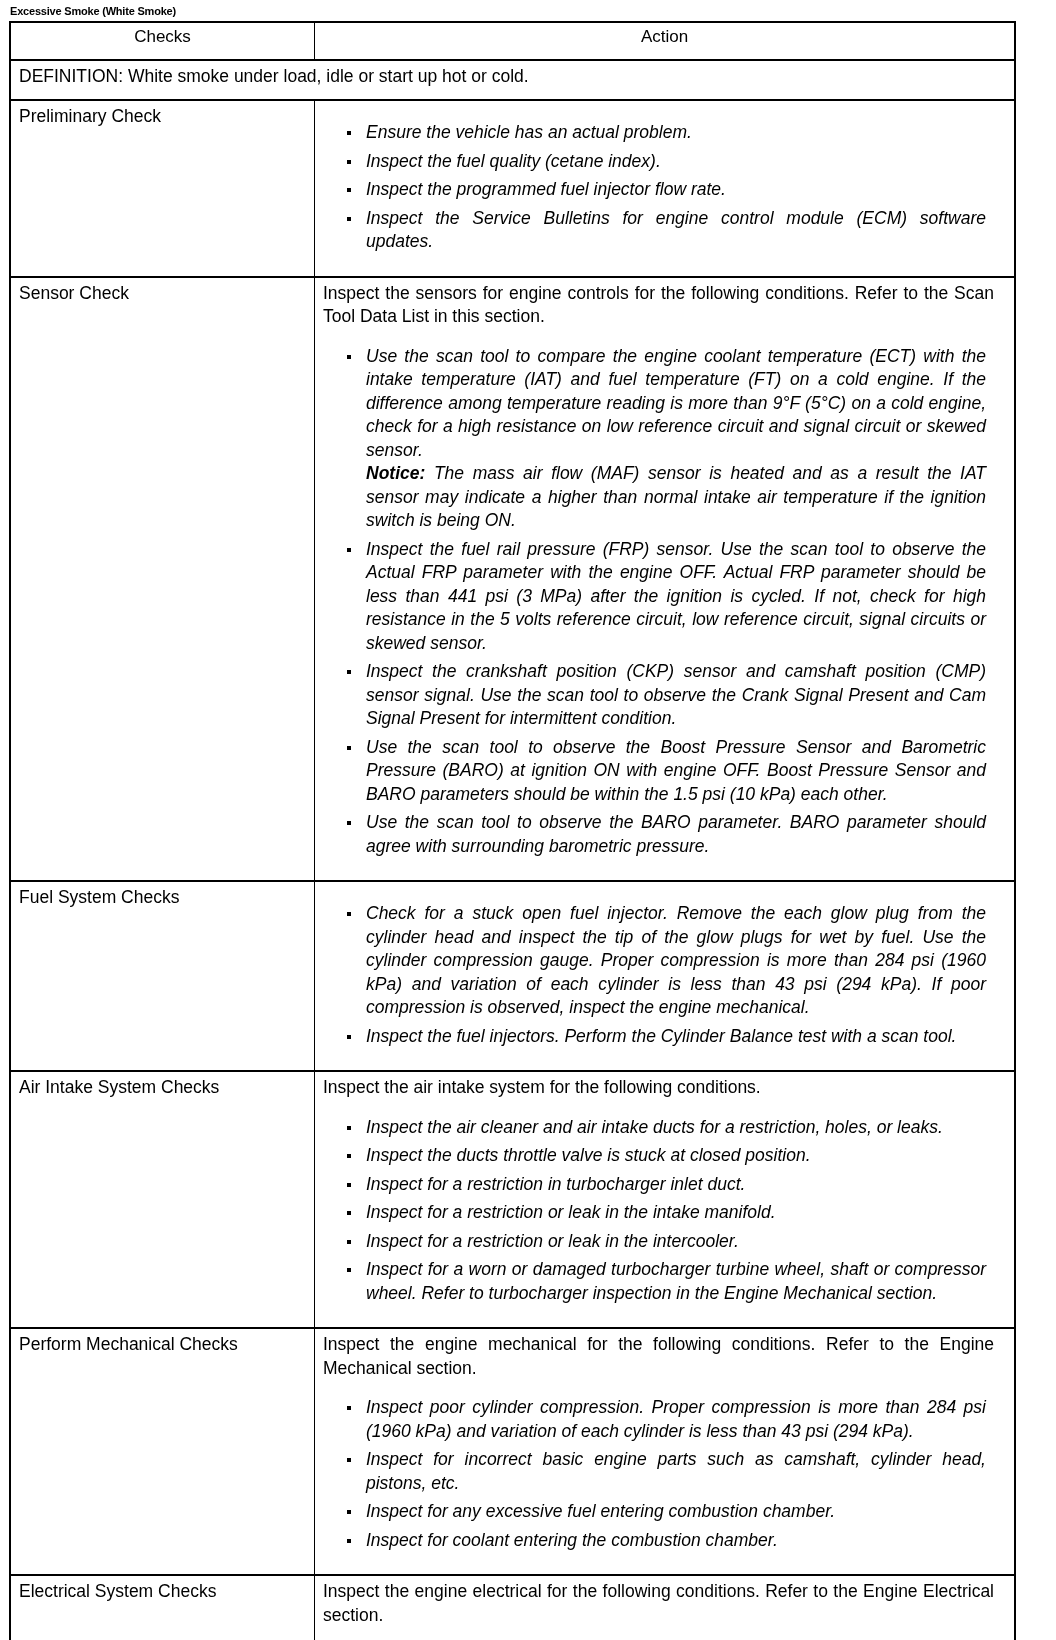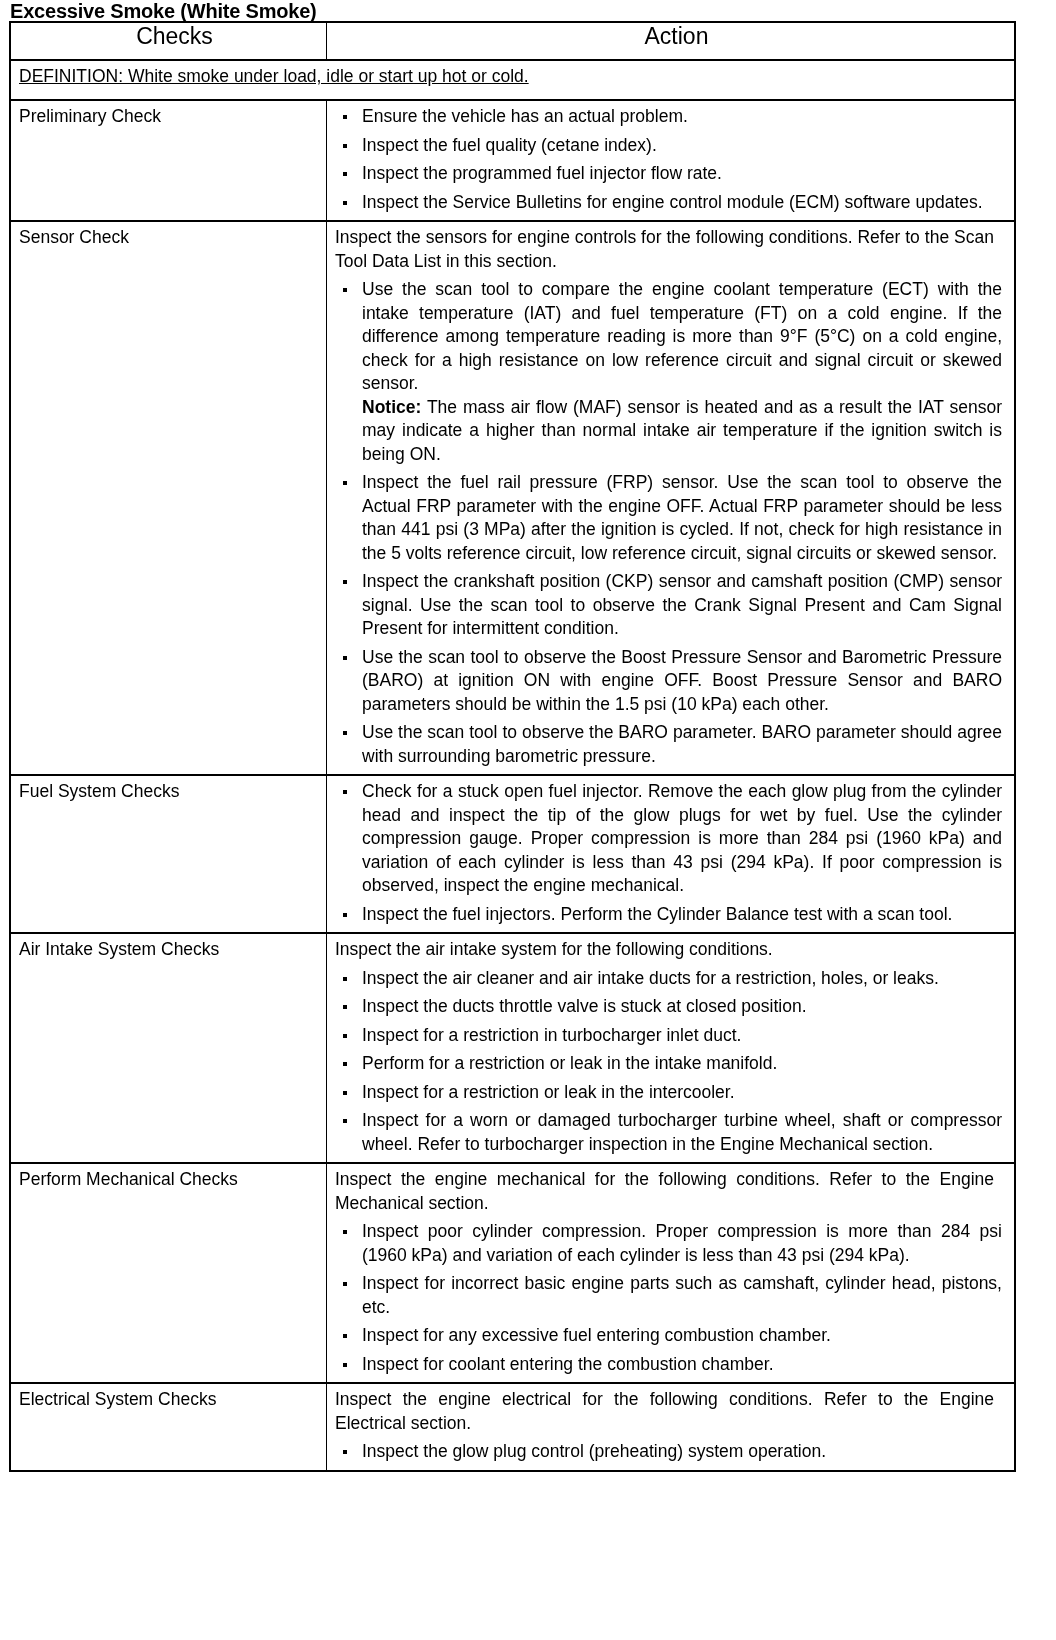--- a/index.html
+++ b/index.html
@@ -1,28 +1,28 @@
 <!DOCTYPE html>
 <html><head>
 <meta charset="utf-8">
 <style>
   html, body { margin:0; padding:0; background:#ffffff; }
   body { width:1056px; height:1640px; position:relative; overflow:hidden;
          font-family:"Liberation Sans", sans-serif; color:#000; font-size:17.5px; }
-  .title { position:absolute; left:10px; top:0px; font-weight:bold; font-size:20px; line-height:22px; letter-spacing:-0.2px; }
+  .title { position:absolute; left:10px; top:0px; font-weight:bold; font-size:11px; line-height:22px; letter-spacing:-0.2px; }
   table { position:absolute; left:9px; top:21px; width:1007px; border-collapse:collapse;
           border:2px solid #000; table-layout:fixed; }
   td, th { border:1px solid #000; vertical-align:top; line-height:23.5px; }
   tr.sep > td { border-top:2px solid #000; }
-  th { font-weight:normal; text-align:center; height:34px; padding:2px 0 0 12px; font-size:23px; }
+  th { font-weight:normal; text-align:center; height:34px; padding:2px 0 0 0; font-size:17px; }
   td.check { width:307px; padding:4px 6px 6px 8px;margin-top:44px; }
   td.action { padding:4px 12px 6px 8px; text-align:justify; }
-  td.def { padding:4px 14px 6px 8px; height:28px;text-decoration:underline; }
+  td.def { padding:4px 14px 6px 8px; height:28px; }
   .intro { margin:0 8px 5px 0; text-align:justify; }
-  ul { list-style:none; margin:0; padding:0; }
+  ul { list-style:none; margin:16px; padding:0;font-style:italic; }
   li { position:relative; padding-left:27px; margin-bottom:5px; text-align:justify; }
   li:last-child { margin-bottom:0; }
   .bullet { position:absolute; left:8px; top:10px; width:4px; height:4px; background:#000; }
   .notice-label { font-weight:bold; }
 </style>
 </head>
 <body>
 
 <div class="title">Excessive Smoke (White Smoke)</div>
 
@@ -73,21 +73,21 @@
   </tr>
 
   <tr class="sep">
     <td class="check">Air Intake System Checks</td>
     <td class="action">
       <div class="intro">Inspect the air intake system for the following conditions.</div>
       <ul>
         <li><span class="bullet"></span><span>Inspect the air cleaner and air intake ducts for a restriction, holes, or leaks.</span></li>
         <li><span class="bullet"></span><span>Inspect the ducts throttle valve is stuck at closed position.</span></li>
         <li><span class="bullet"></span><span>Inspect for a restriction in turbocharger inlet duct.</span></li>
-        <li><span class="bullet"></span><span>Perform for a restriction or leak in the intake manifold.</span></li>
+        <li><span class="bullet"></span><span>Inspect for a restriction or leak in the intake manifold.</span></li>
         <li><span class="bullet"></span><span>Inspect for a restriction or leak in the intercooler.</span></li>
         <li><span class="bullet"></span><span>Inspect for a worn or damaged turbocharger turbine wheel, shaft or compressor wheel. Refer to turbocharger inspection in the Engine Mechanical section.</span></li>
       </ul>
     </td>
   </tr>
 
   <tr class="sep">
     <td class="check">Perform Mechanical Checks</td>
     <td class="action">
       <div class="intro">Inspect the engine mechanical for the following conditions. Refer to the Engine Mechanical section.</div>

